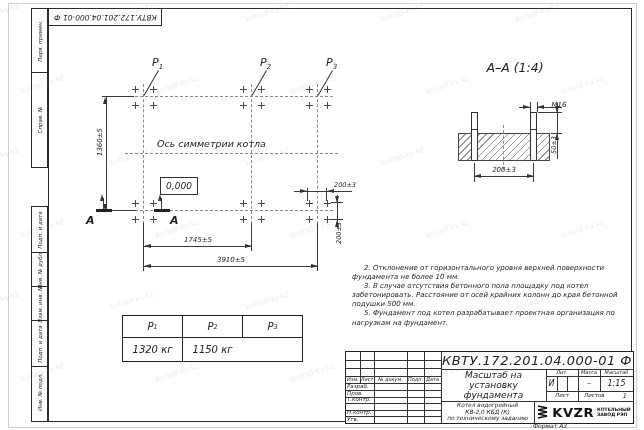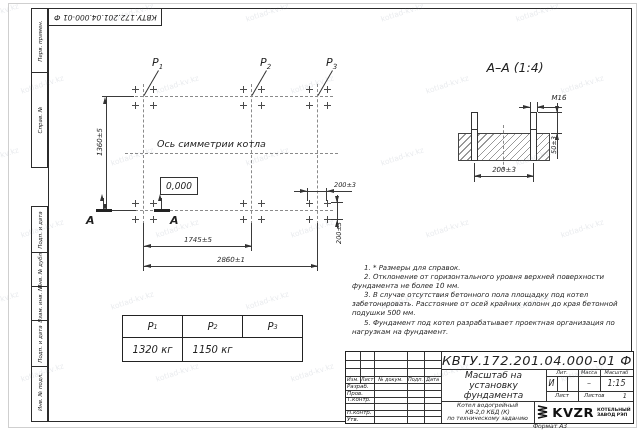--- a/index.html
+++ b/index.html
@@ -174,21 +174,21 @@
   <div class="vl" style="left:143px;top:223px;height:48px;"></div>
   <div class="vl" style="left:251px;top:223px;height:28px;"></div>
   <div class="vl" style="left:317px;top:223px;height:48px;"></div>
   <div class="hl" style="left:144px;top:246px;width:108px;"></div>
   <div class="arr-l" style="left:144px;top:243.5px;"></div>
   <div class="arr-r" style="left:245px;top:243.5px;"></div>
   <div class="dim-t" style="left:170px;top:236px;width:56px;">1745±5</div>
   <div class="hl" style="left:144px;top:266px;width:174px;"></div>
   <div class="arr-l" style="left:144px;top:263.5px;"></div>
   <div class="arr-r" style="left:311px;top:263.5px;"></div>
-  <div class="dim-t" style="left:201px;top:256px;width:60px;">2860±1</div>
+  <div class="dim-t" style="left:201px;top:256px;width:60px;">3910±5</div>
 
   <div class="vl" style="left:307px;top:188px;height:13px;"></div>
   <div class="vl" style="left:326px;top:188px;height:13px;"></div>
   <div class="hl" style="left:294px;top:191px;width:58px;"></div>
   <div class="arr-r" style="left:300px;top:188.5px;"></div>
   <div class="arr-l" style="left:327px;top:188.5px;"></div>
   <div class="dim-t" style="left:330px;top:181px;width:30px;font-size:6.5px;">200±3</div>
 
   <div class="hl" style="left:331px;top:202px;width:12px;"></div>
   <div class="hl" style="left:331px;top:219px;width:12px;"></div>
@@ -202,38 +202,37 @@
   <div class="bolt" style="left:471px;top:112px;"></div>
   <div class="bolt" style="left:530px;top:112px;"></div>
   <div class="dash-v" style="left:503px;top:125px;height:45px;"></div>
 
   <div class="vl" style="left:530px;top:102px;height:10px;"></div>
   <div class="vl" style="left:537px;top:102px;height:10px;"></div>
   <div class="hl" style="left:519px;top:107px;width:11px;"></div>
   <div class="arr-r" style="left:523px;top:104.5px;"></div>
   <div class="hl" style="left:537px;top:107px;width:25px;"></div>
   <div class="arr-l" style="left:537px;top:104.5px;"></div>
-  <div class="dim-t" style="left:545px;top:94px;width:28px;">М16</div>
+  <div class="dim-t" style="left:545px;top:101px;width:28px;">М16</div>
 
   <div class="vl" style="left:474px;top:163px;height:19px;"></div>
   <div class="vl" style="left:533px;top:163px;height:19px;"></div>
   <div class="hl" style="left:474px;top:176px;width:60px;"></div>
   <div class="arr-l" style="left:474px;top:173.5px;"></div>
   <div class="arr-r" style="left:527px;top:173.5px;"></div>
   <div class="dim-t" style="left:484px;top:166px;width:40px;">200±3</div>
 
   <div class="hl" style="left:538px;top:112px;width:24px;"></div>
   <div class="hl" style="left:551px;top:133px;width:11px;"></div>
   <div class="vl" style="left:557px;top:103px;height:56px;"></div>
   <div class="arr-d" style="left:554.5px;top:106px;"></div>
   <div class="arr-u" style="left:554.5px;top:133px;"></div>
   <div class="dim-t rot90" style="left:529px;top:141px;width:50px;font-size:6.5px;">50±3</div>
 
   <div class="notes">
-    <p>1. * Размеры для справок.</p>
     <p>2. Отклонение от горизонтального уровня верхней поверхности фундамента не более 10 мм.</p>
     <p>3. В случае отсутствия бетонного пола площадку под котел забетонировать. Расстояние от осей крайних колонн до края бетонной подушки 500 мм.</p>
     <p>5. Фундамент под котел разрабатывает проектная организация по нагрузкам на фундамент.</p>
   </div>
 
   <div class="ptable">
     <div class="prow hdr">
       <div class="pcell">
           <span>P</span>
           <sub>1</sub>

